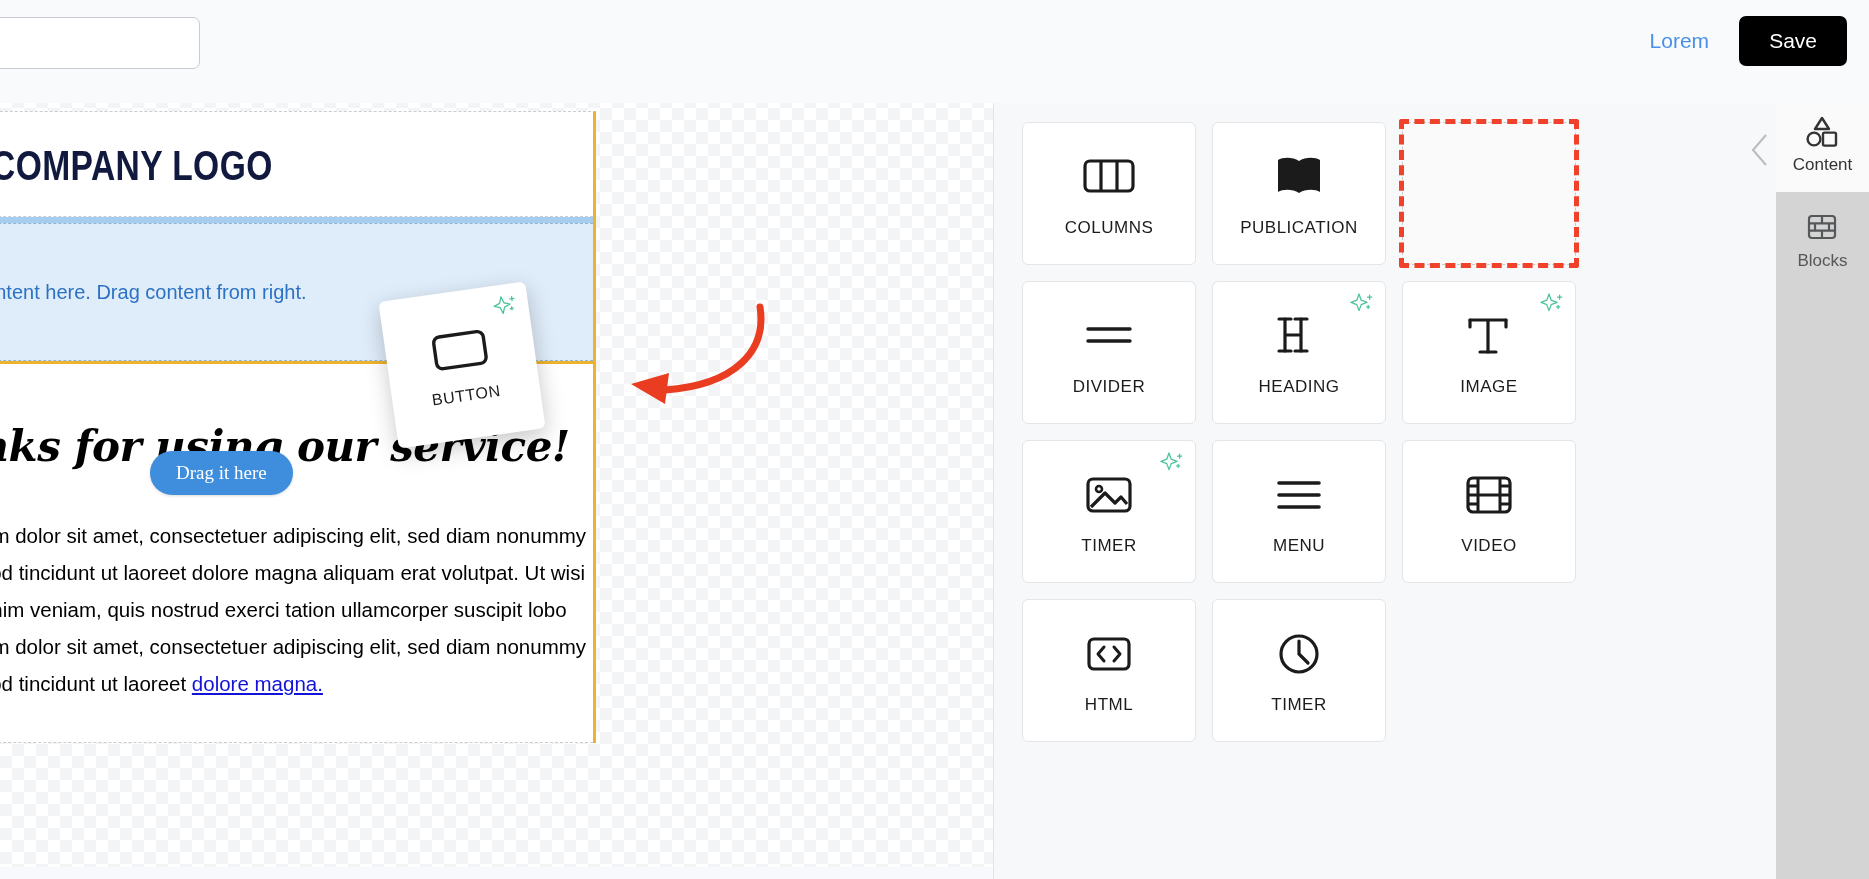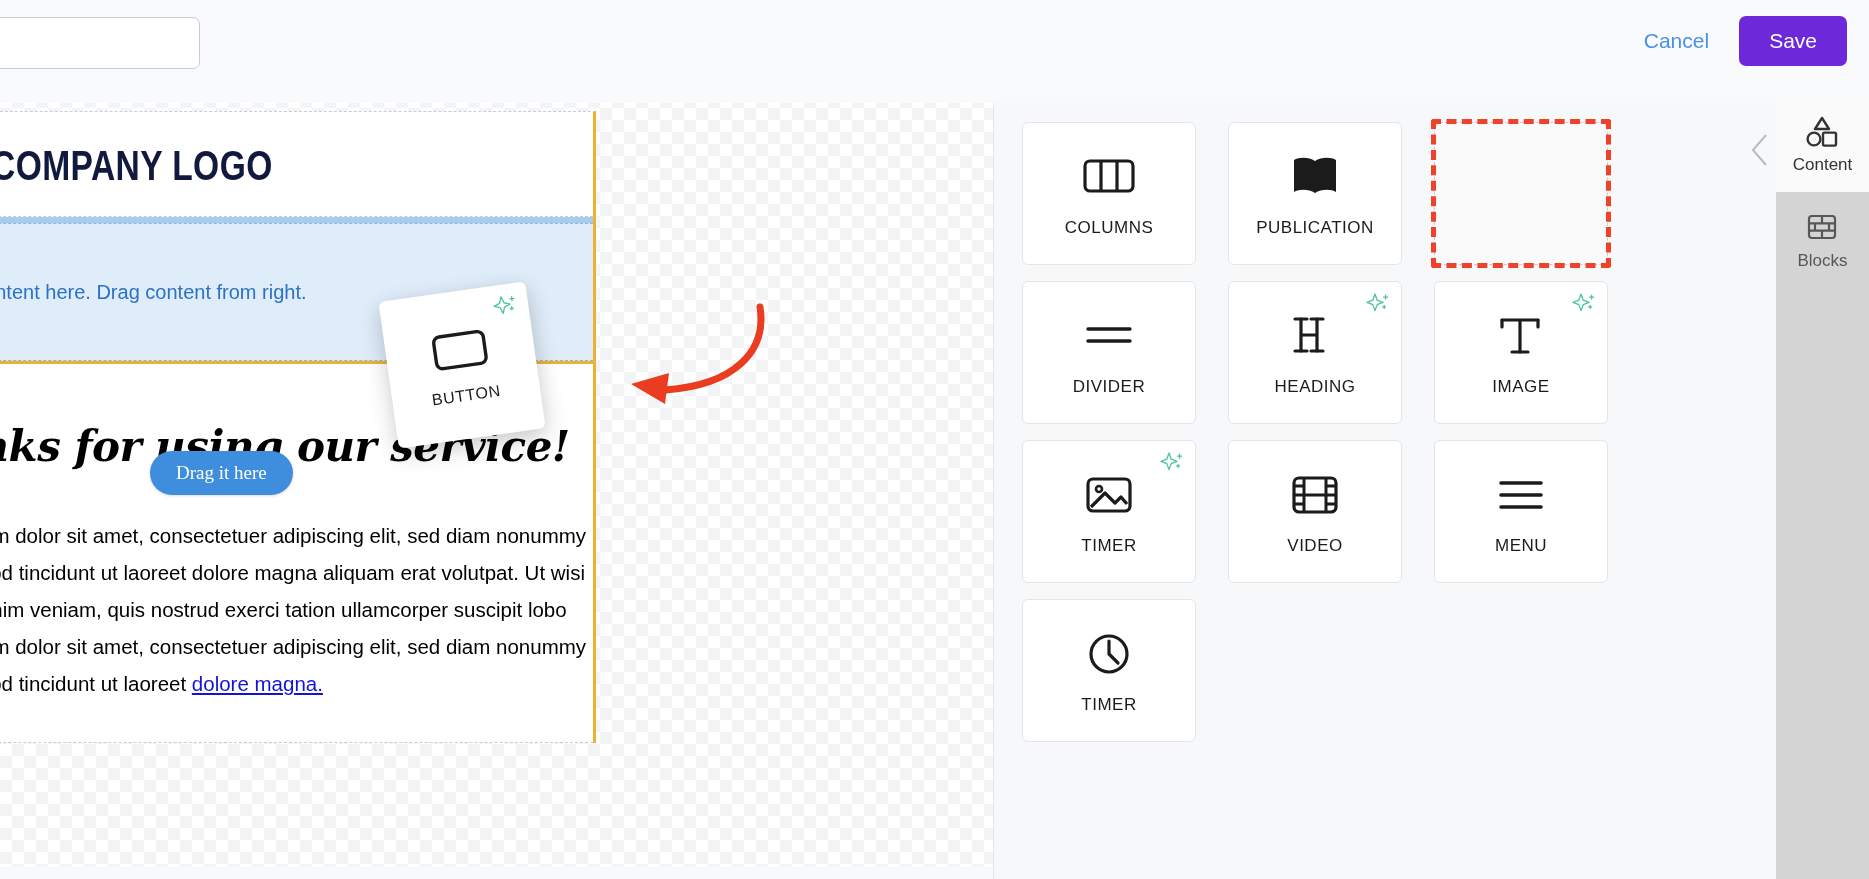--- a/index.html
+++ b/index.html
@@ -36,21 +36,21 @@
     position: absolute; right: 22px; top: 16px;
     display: flex; align-items: center; gap: 26px;
   }
   .cancel-btn {
     background: none; border: none;
     color: #4a90e8; font-size: 21px;
     cursor: pointer; padding: 6px 4px;
     font-family: "Liberation Sans", sans-serif;
   }
   .save-btn {
-    background: #6d28d9; border: none;
+    background: #000000; border: none;
     color: #ffffff; font-size: 21px;
     padding: 13px 30px; border-radius: 7px;
     cursor: pointer;
     font-family: "Liberation Sans", sans-serif;
   }
 
   
   .canvas-area {
     position: absolute; left: 0; top: 84px;
     width: 993px; height: 783px;
@@ -188,21 +188,21 @@
     border-left: 1px solid #e2e4e7;
   }
   .tiles-scroll {
     position: absolute; left: 0; top: 0;
     width: 783px; height: 783px;
     padding: 26px 0 0 28px;
   }
   .tiles-grid {
     display: grid;
     grid-template-columns: repeat(3, 174px);
-    gap: 16px 32px;
+    gap: 16px 16px;
   }
   .tile {
     width: 174px; height: 143px;
     background: #ffffff;
     border: 1px solid #e3e5e8;
     border-radius: 6px;
     position: relative;
     display: flex;
     flex-direction: column;
     align-items: center;
@@ -257,21 +257,21 @@
   .rail-tab .rlabel { font-size: 17px; }
 </style>
 </head>
 <body>
 
 <div id="app">
 
   <div class="topbar">
     <input class="name-input" type="text" placeholder="" style="">
     <div class="topbar-actions">
-      <button class="cancel-btn">Cancel</button>
+      <button class="cancel-btn">Lorem</button>
       <button class="save-btn">Save</button>
     </div>
   </div>
 
   <div class="canvas-area">
 
     <div class="email-doc">
 
       <div class="doc-row logo-row">
         <h1 class="logo-text">COMPANY LOGO</h1>
@@ -383,32 +383,40 @@
             <span class="ticon">
               <svg width="54" height="52" viewBox="0 0 54 52">
                 <use href="#i-image-icon"></use>
               </svg>
             </span>
             <span class="tlabel">TIMER</span>
           </div>
           <div class="tile">
             <span class="ticon">
               <svg width="54" height="52" viewBox="0 0 54 52">
+                <use href="#i-menu-icon"></use>
+              </svg>
+            </span>
+            <span class="tlabel">MENU</span>
+          </div>
+          <div class="tile">
+            <span class="ticon">
+              <svg width="54" height="52" viewBox="0 0 54 52">
                 <use href="#i-video-icon"></use>
               </svg>
             </span>
             <span class="tlabel">VIDEO</span>
           </div>
           <div class="tile">
             <span class="ticon">
               <svg width="54" height="52" viewBox="0 0 54 52">
-                <use href="#i-menu-icon"></use>
-              </svg>
-            </span>
-            <span class="tlabel">MENU</span>
+                <use href="#i-html-icon"></use>
+              </svg>
+            </span>
+            <span class="tlabel">HTML</span>
           </div>
           <div class="tile">
             <span class="ticon">
               <svg width="54" height="52" viewBox="0 0 54 52">
                 <use href="#i-timer-icon"></use>
               </svg>
             </span>
             <span class="tlabel">TIMER</span>
           </div>
         </div>

